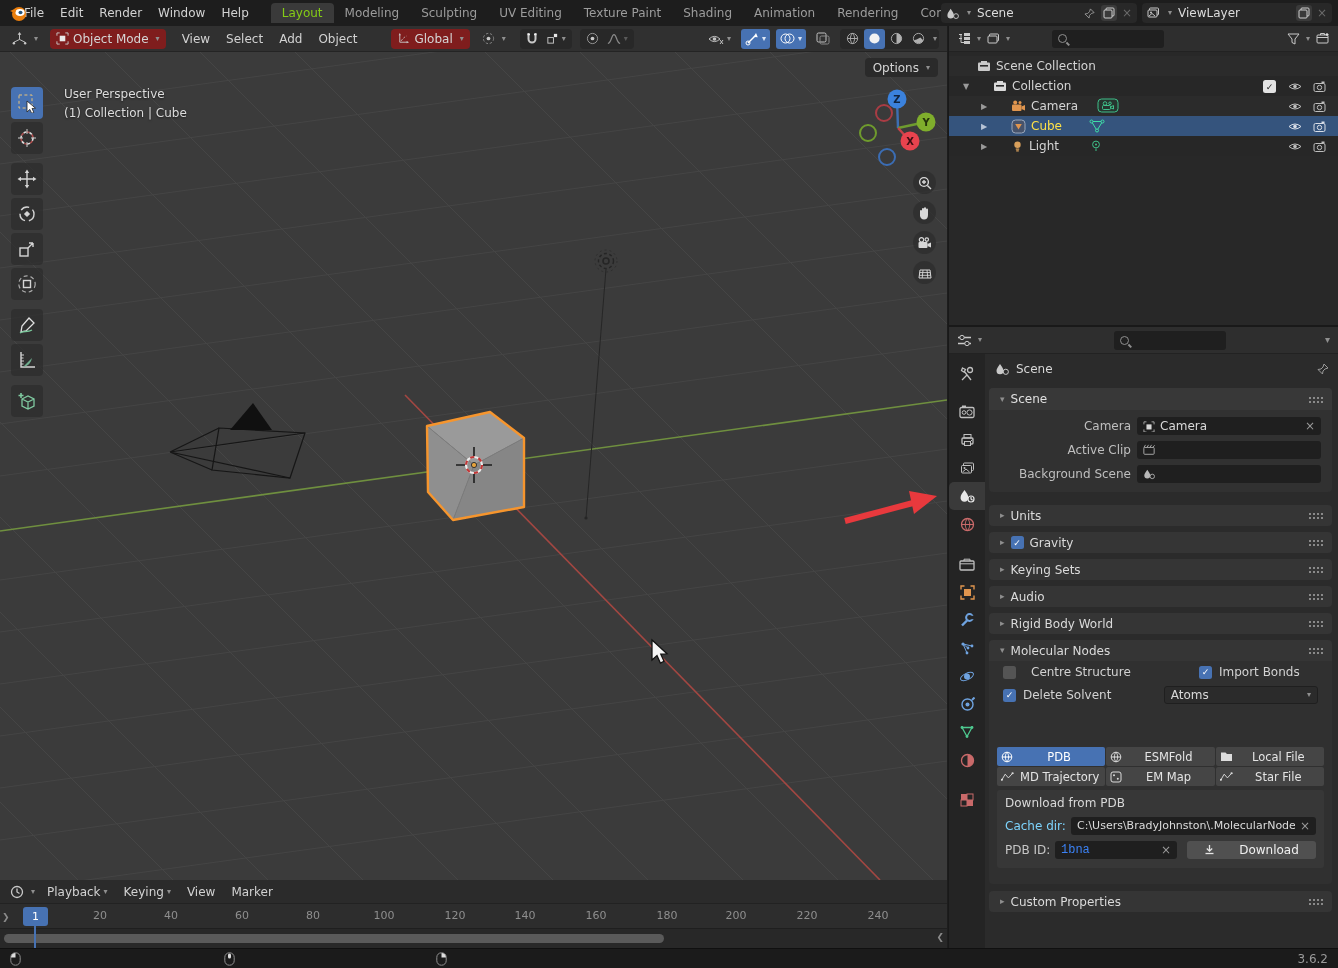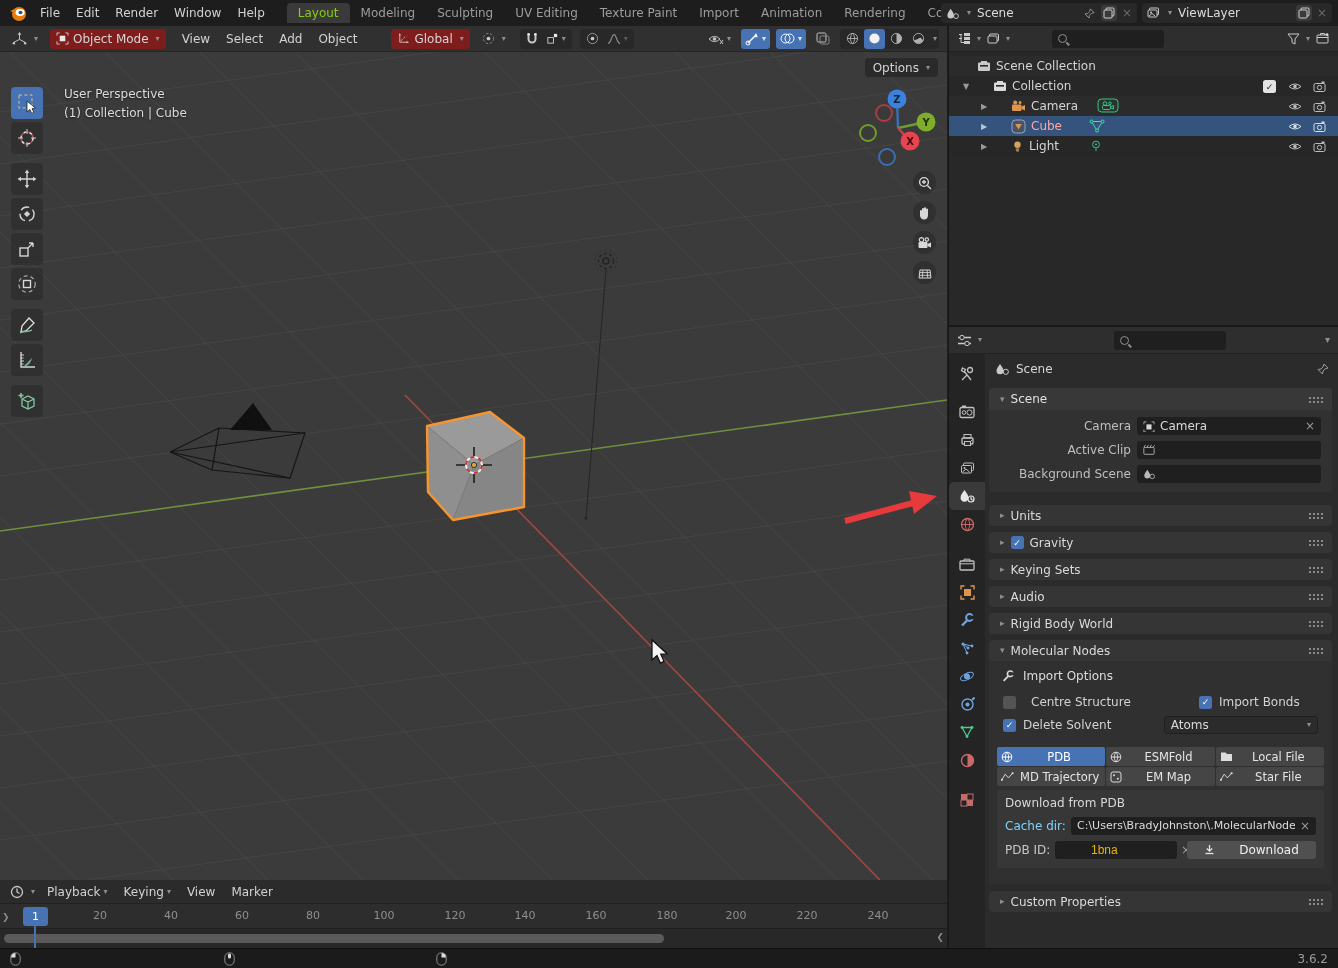--- a/index.html
+++ b/index.html
@@ -43,34 +43,34 @@
 
   <div class="a fx" style="left:0;top:0;width:1338px;height:26px;background:#1d1d1d">
     <span class="a" style="left:9px;top:4px">
       <svg width="18" height="18" viewBox="0 0 18 18">
           <circle cx="10" cy="10" r="7" fill="#e87d0d"></circle>
           <ellipse cx="11" cy="8.5" rx="4.6" ry="3.4" fill="#fff"></ellipse>
           <ellipse cx="11.5" cy="8.5" rx="2" ry="1.7" fill="#25537a"></ellipse>
           <path d="M1 7 L8 4 L6 9 Z" fill="#e87d0d"></path>
         </svg>
     </span>
-    <div class="fx" style="margin-left:32px">
+    <div class="fx" style="margin-left:16px">
       <span class="menu">File</span>
       <span class="menu">Edit</span>
       <span class="menu">Render</span>
       <span class="menu">Window</span>
       <span class="menu">Help</span>
     </div>
     <div class="fx" style="margin-left:14px">
       <span class="tab active">Layout</span>
       <span class="tab">Modeling</span>
       <span class="tab">Sculpting</span>
       <span class="tab">UV Editing</span>
       <span class="tab">Texture Paint</span>
-      <span class="tab">Import</span>
+      <span class="tab">Shading</span>
       <span class="tab">Animation</span>
       <span class="tab">Rendering</span>
       <span class="tab">Compositing</span>
       <span class="tab">Geometr</span>
     </div>
 
     <div class="a fx" style="left:941px;top:3px;width:196px;height:20px;background:#282828;border-radius:4px;padding:0 5px">
       <span class="oic">
           <svg width="13" height="13" viewBox="0 0 14 14">
             <path d="M5 2 C7 5 8.5 6.8 8.5 8.8 A3.5 3.5 0 1 1 1.5 8.8 C1.5 6.8 3 5 5 2Z" fill="#c9c9c9"></path>
@@ -587,21 +587,21 @@
           </span>
       </div>
       <div class="orow" style="background:#35547d">
         <span style="position:absolute;left:32px;color:#b8c4d6;font-size:8px">▶</span>
         <span class="oic" style="margin-left:46px">
             <svg width="15" height="15" viewBox="0 0 15 15">
               <rect x="1" y="1" width="13" height="13" rx="3.5" fill="#47536b" stroke="#9aa7bb"></rect>
               <path d="M4.2 5 H10.8 L7.5 10.5Z" fill="#e0954e"></path>
             </svg>
           </span>
-        <span style="color:#fca5a5">Cube</span>
+        <span style="color:#fde047">Cube</span>
         <span class="rt" style="left:140px;top:3px">
             <svg width="16" height="14" viewBox="0 0 16 14">
               <path d="M2.5 2.5 H13.5 L8 11.5Z" fill="none" stroke="#3fe0a8"></path>
               <circle cx="2.5" cy="2.5" r="1.5" fill="#35547d" stroke="#3fe0a8"></circle>
               <circle cx="13.5" cy="2.5" r="1.5" fill="#35547d" stroke="#3fe0a8"></circle>
               <circle cx="8" cy="11.5" r="1.5" fill="#35547d" stroke="#3fe0a8"></circle>
             </svg>
           </span>
         <span class="rt" style="right:36px;top:5px">
             <svg width="14" height="11" viewBox="0 0 14 11">
@@ -863,30 +863,20 @@
           <span>Rigid Body World</span>
           <span class="dots"></span>
         </div>
 
       <div class="a panel" style="left:4px;top:286px;width:343px;border-radius:4px 4px 0 0">
           <span class="chev" style="font-size:9px">▾</span>
           <span>Molecular Nodes</span>
           <span class="dots"></span>
         </div>
       <div class="a" style="left:4px;top:307px;width:343px;height:223px;background:#303030;border-radius:0 0 4px 4px">
-        <div class="fx" style="height:30px;padding:0 12px;gap:8px">
-          <span>
-              <svg width="14" height="14" viewBox="0 0 16 16">
-                <path d="M3 13.5 L8 8.5" stroke="#d8d8d8" stroke-width="2.2"></path>
-                <circle cx="10.5" cy="5.5" r="3.2" fill="none" stroke="#d8d8d8" stroke-width="1.8"></circle>
-                <rect x="10" y="3.8" width="5.5" height="3.4" fill="#303030"></rect>
-              </svg>
-            </span>
-          <span style="color:#dcdcdc">Import Options</span>
-        </div>
         <div class="fx" style="height:22px;padding:0 14px">
           <span class="fx" style="gap:15px;width:196px">
               <span class="chk"></span>
               <span style="color:#d2d2d2">Centre Structure</span>
             </span>
           <span class="fx" style="gap:7px">
               <span class="chk on">✓</span>
               <span style="color:#d2d2d2">Import Bonds</span>
             </span>
         </div>
@@ -963,21 +953,21 @@
           <div class="fx" style="height:19px;margin-bottom:5px">
             <span style="color:#7dd3fc;width:66px">Cache dir:</span>
             <div class="field" style="flex:1;height:18px">
               <input style="background: transparent; border: none; outline: none; color: rgb(220, 220, 220); font-size: 11px; width: 218px; font-family: inherit;" value="C:\Users\BradyJohnston\.MolecularNodes">
               <span style="margin-left:auto;color:#9a9a9a">×</span>
             </div>
           </div>
           <div class="fx" style="height:19px">
             <span style="color:#c6c6c6;width:50px">PDB ID:</span>
             <div class="field" style="width:122px;height:18px">
-              <input style="background: transparent; border: none; outline: none; color: #eab308; font-size: 12px; width: 90px; font-family: Liberation Sans, sans-serif; margin-left: 30px;" value="1bna">
+              <input style="background: transparent; border: none; outline: none; color: #3b82f6; font-size: 12px; width: 90px; font-family: Liberation Mono, monospace;" value="1bna">
               <span style="margin-left:auto;color:#9a9a9a">×</span>
             </div>
             <div class="fx" style="margin-left:10px;flex:1;height:18px;background:#505050;border-radius:3px;justify-content:center;gap:24px">
               <span>
                   <svg width="11" height="11" viewBox="0 0 11 11">
                     <path d="M5.5 1 V7 M2.8 4.5 L5.5 7.2 L8.2 4.5" stroke="#e4e4e4" fill="none" stroke-width="1.3"></path>
                     <path d="M1.5 9.5 H9.5" stroke="#e4e4e4" stroke-width="1.3"></path>
                   </svg>
                 </span>
               <span style="color:#efefef">Download</span>

